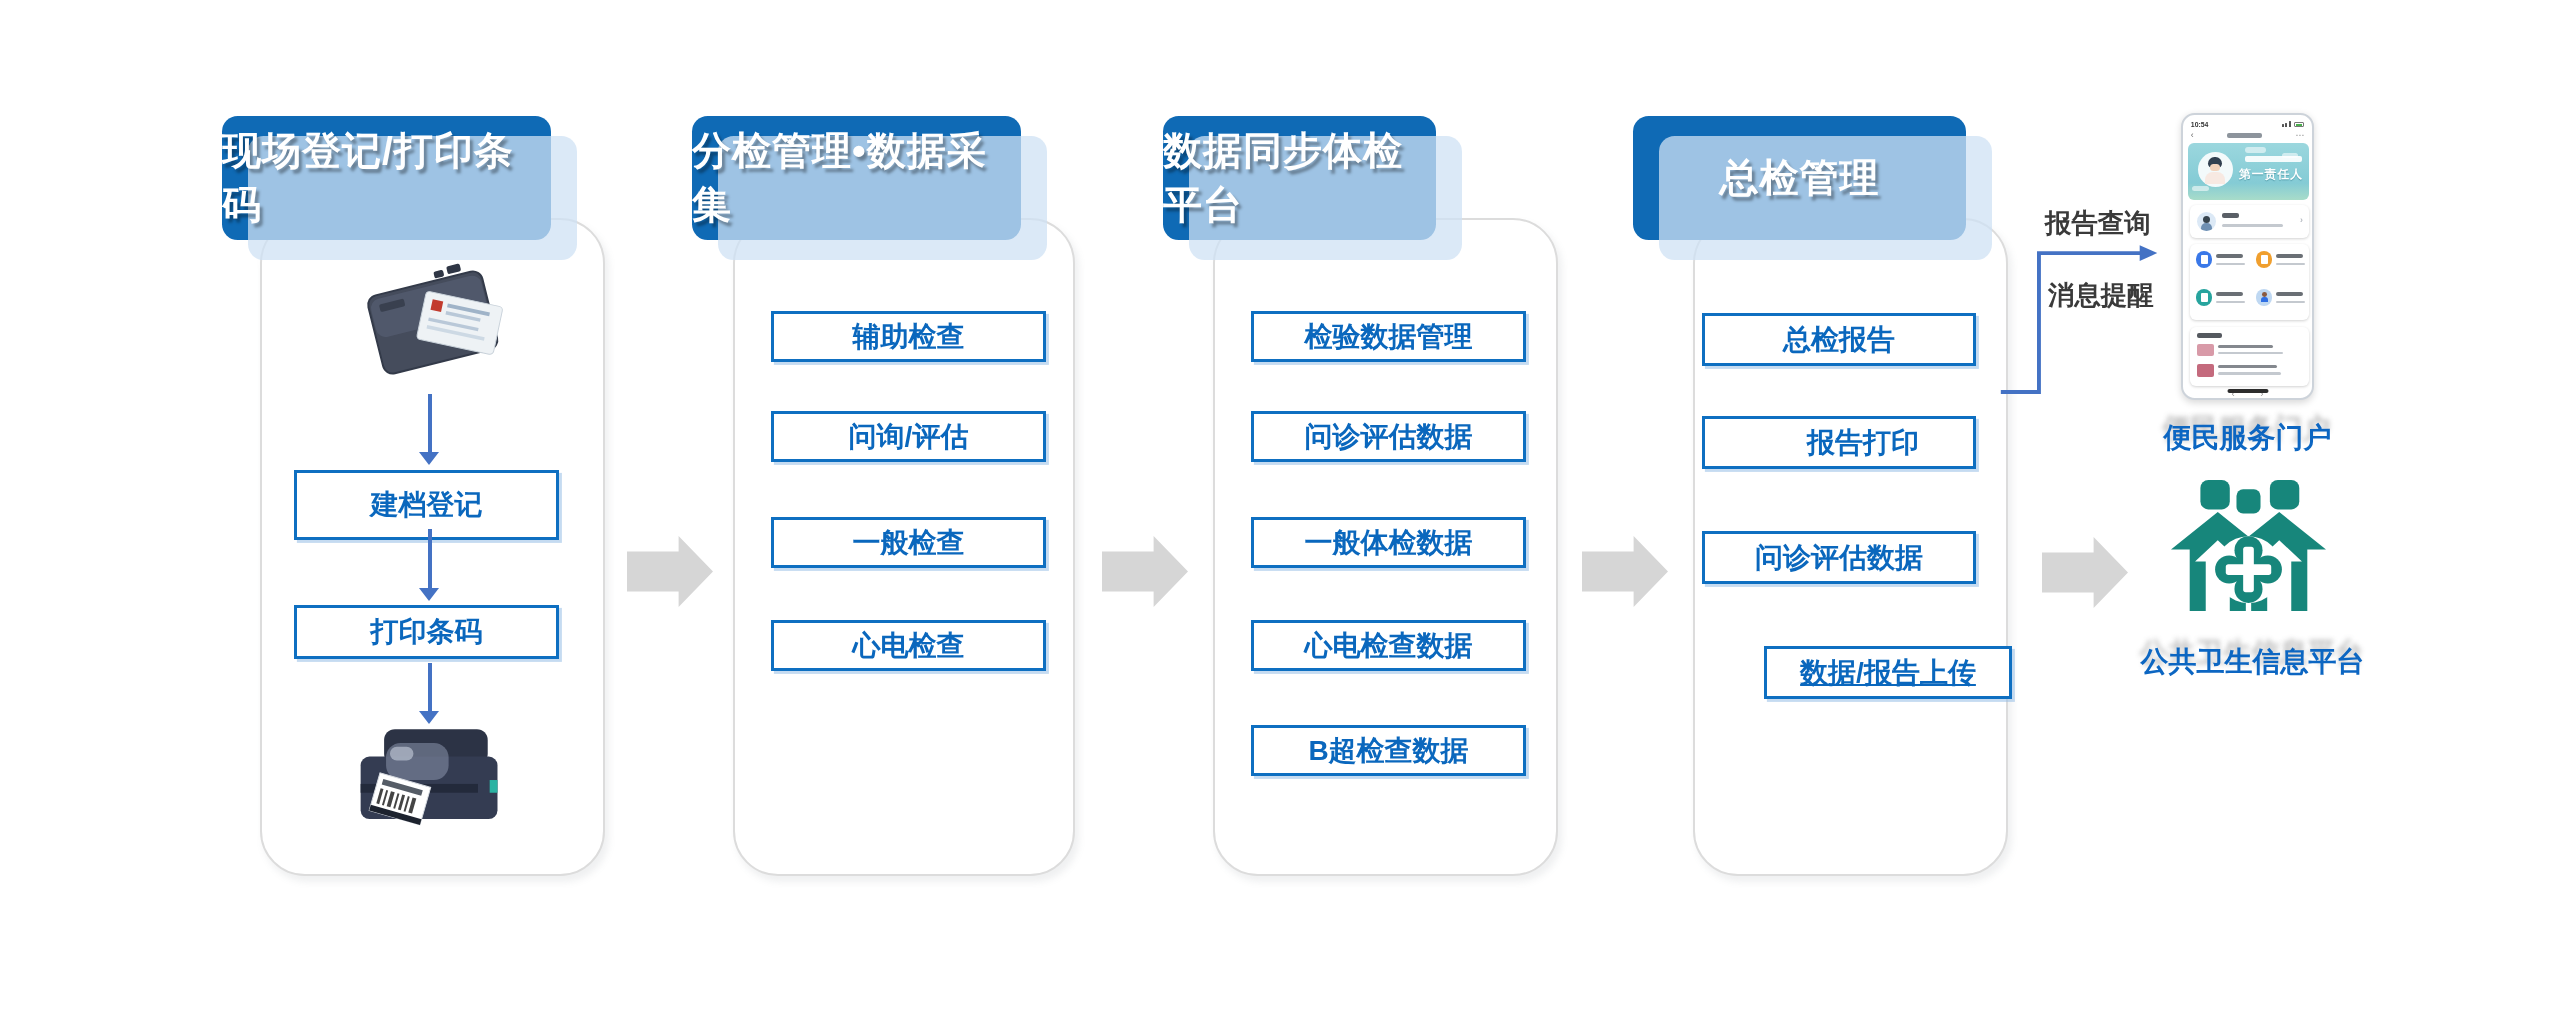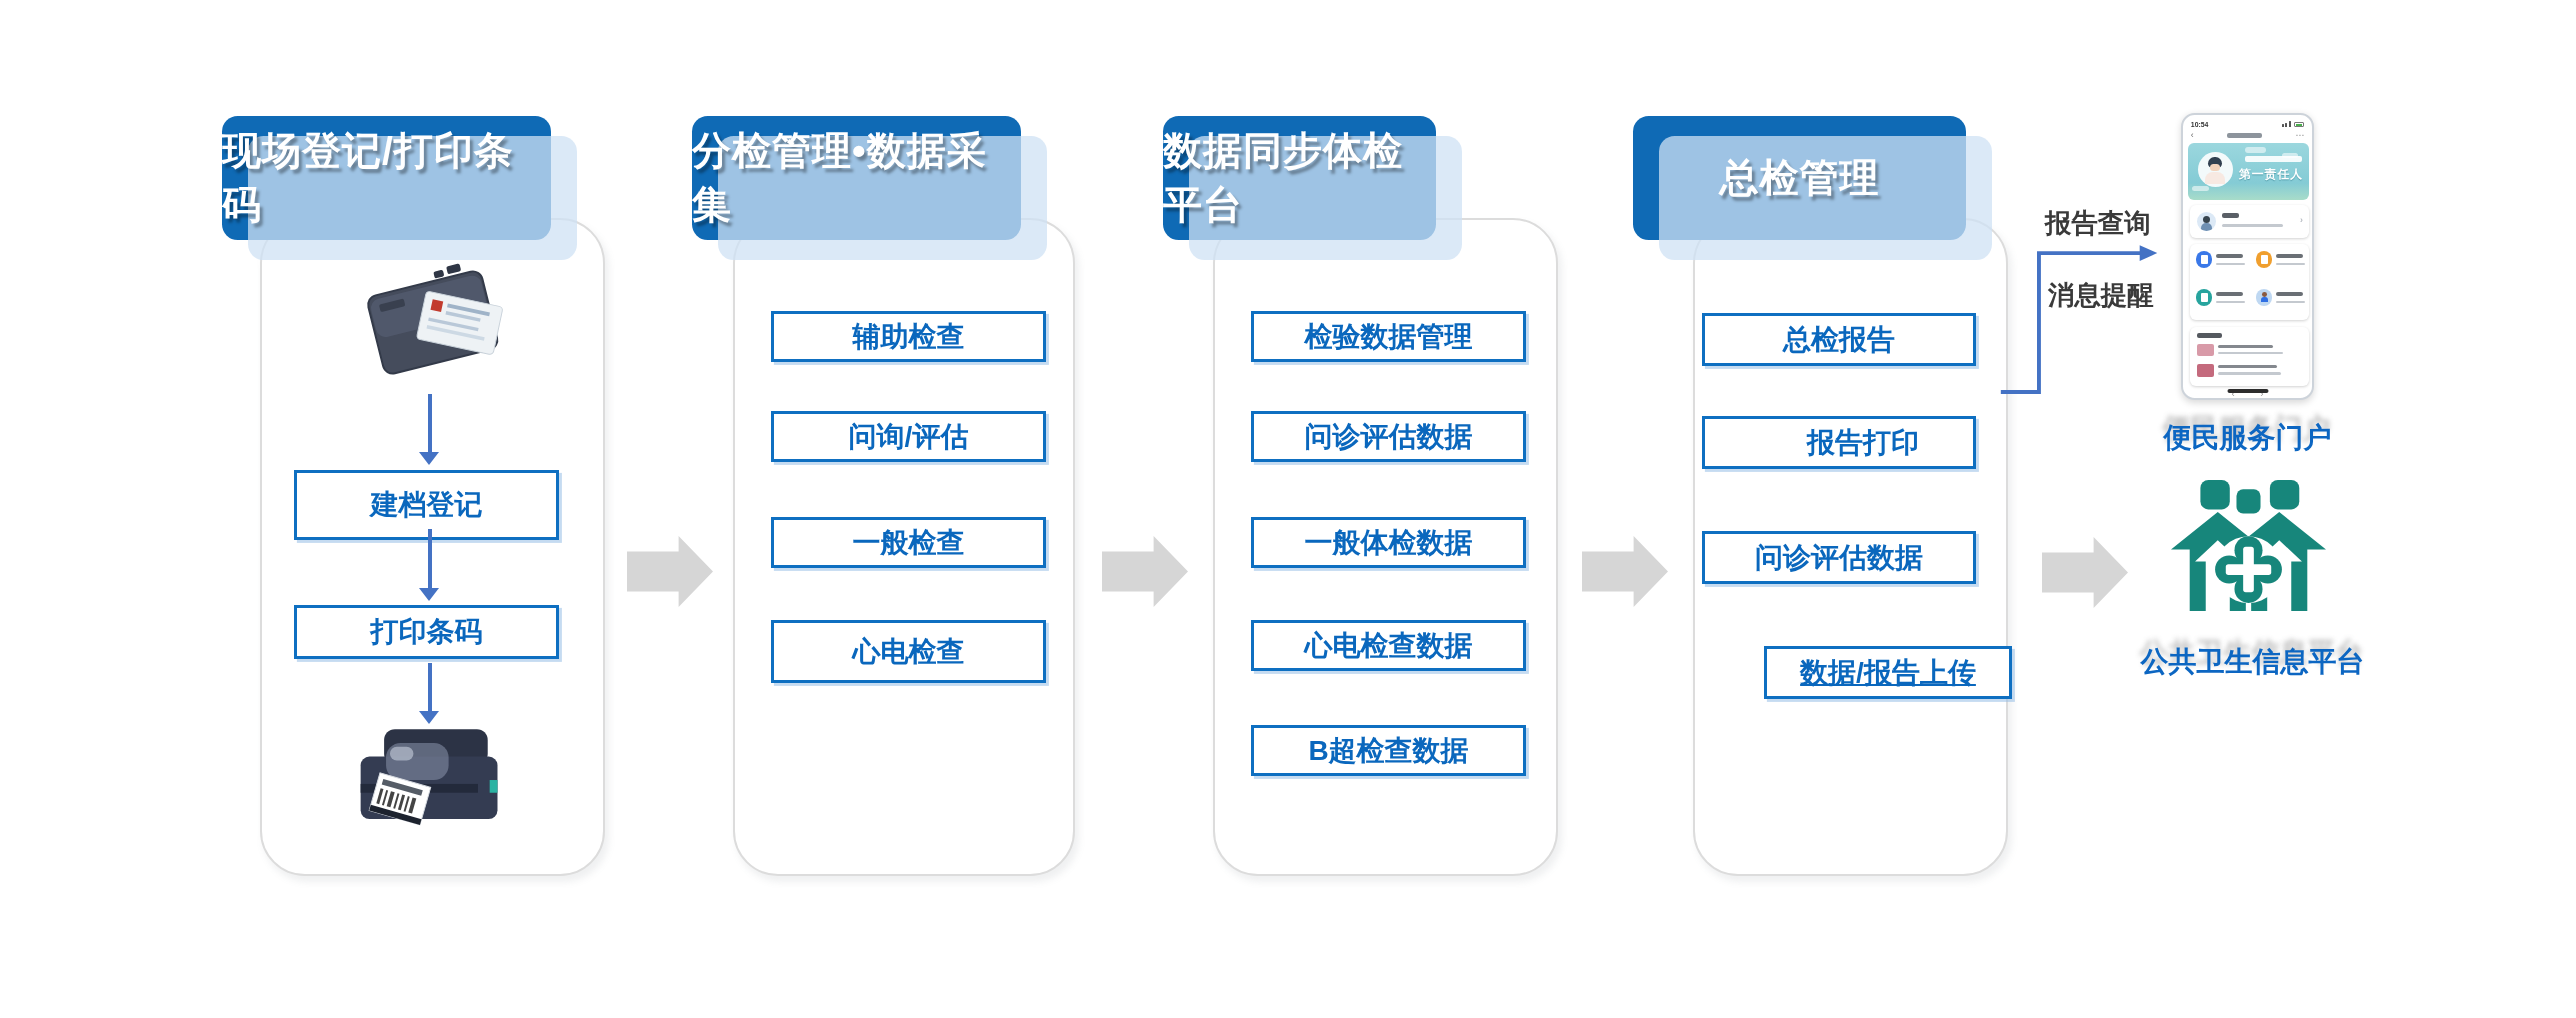--- a/index.html
+++ b/index.html
@@ -191,21 +191,21 @@
 
   <div class="fbtn" style="left:771px;top:311px;width:275px;height:51px;">
       <span>辅助检查</span>
     </div>
   <div class="fbtn" style="left:771px;top:411px;width:275px;height:51px;">
       <span>问询/评估</span>
     </div>
   <div class="fbtn" style="left:771px;top:517px;width:275px;height:51px;">
       <span>一般检查</span>
     </div>
-  <div class="fbtn" style="left:771px;top:620px;width:275px;height:63px;">
+  <div class="fbtn" style="left:771px;top:620px;width:275px;height:51px;">
       <span>心电检查</span>
     </div>
 
   <div class="fbtn" style="left:1251px;top:311px;width:275px;height:51px;">
       <span>检验数据管理</span>
     </div>
   <div class="fbtn" style="left:1251px;top:411px;width:275px;height:51px;">
       <span>问诊评估数据</span>
     </div>
   <div class="fbtn" style="left:1251px;top:517px;width:275px;height:51px;">

